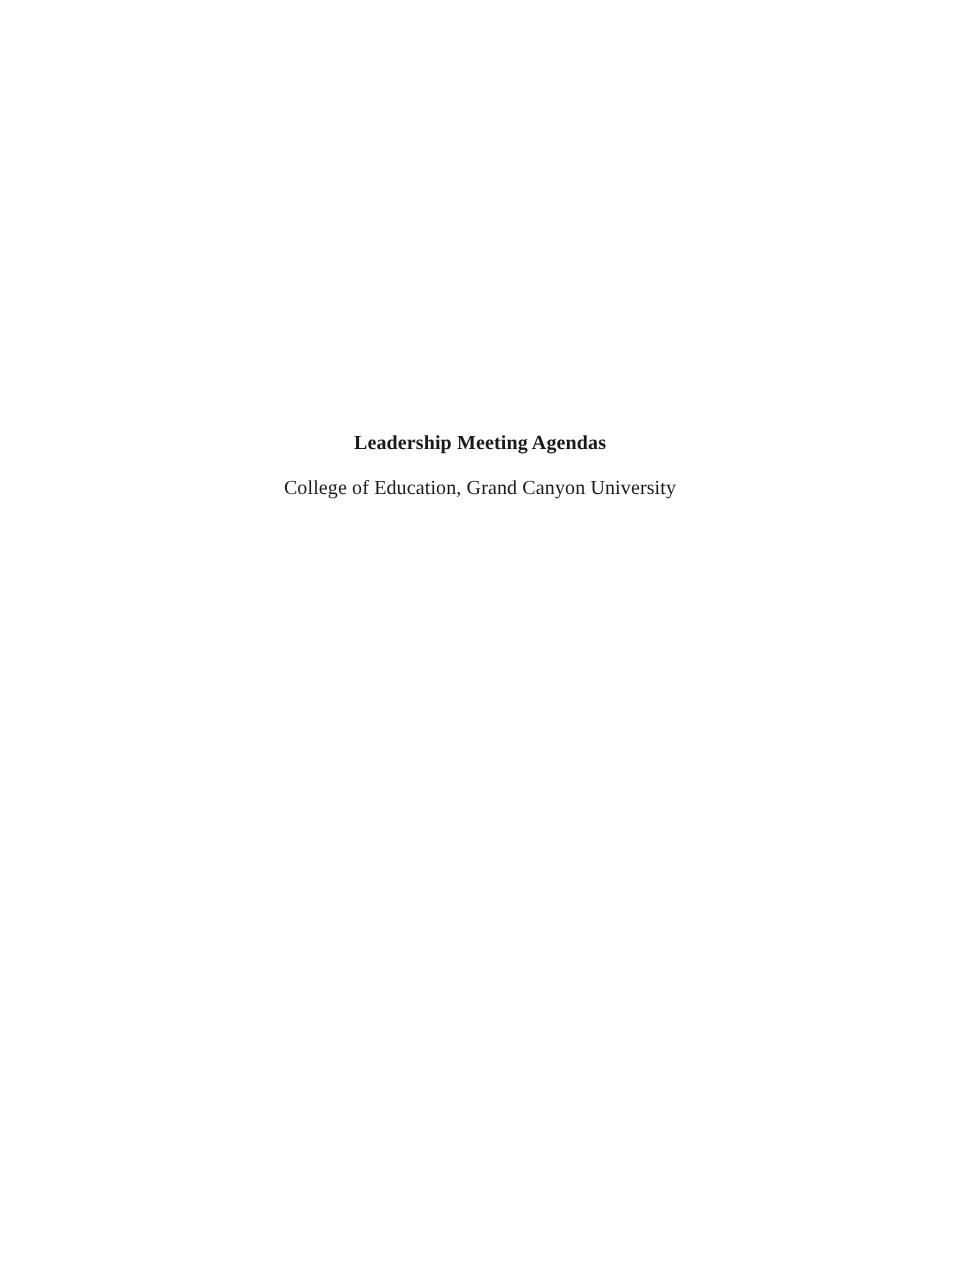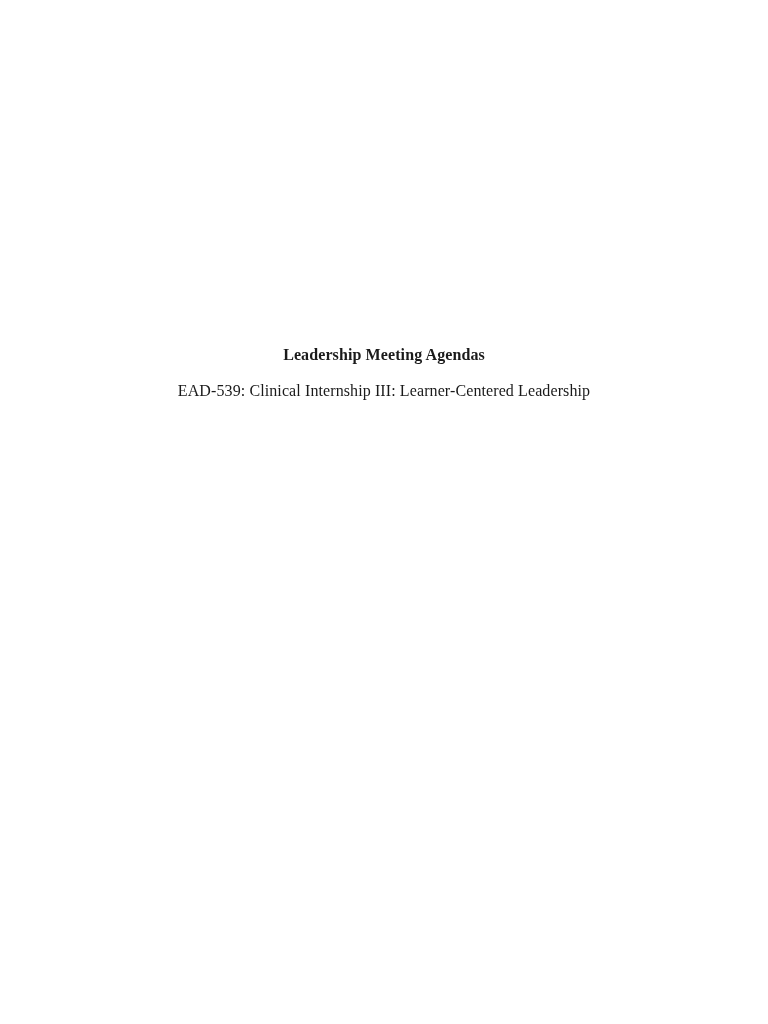--- a/index.html
+++ b/index.html
@@ -39,15 +39,15 @@
   .doc-title {
     font-weight: bold;
   }
 </style>
 </head>
 <body>
 
 <div class="page">
   <div class="title-block">
     <p class="doc-title">Leadership Meeting Agendas</p>
-    <p class="doc-course">EAD-539: Clinical Internship III: Learner-Centered Leadership</p>
+    <p class="doc-affiliation">College of Education, Grand Canyon University</p>
   </div>
 </div>
 
 </body></html>

